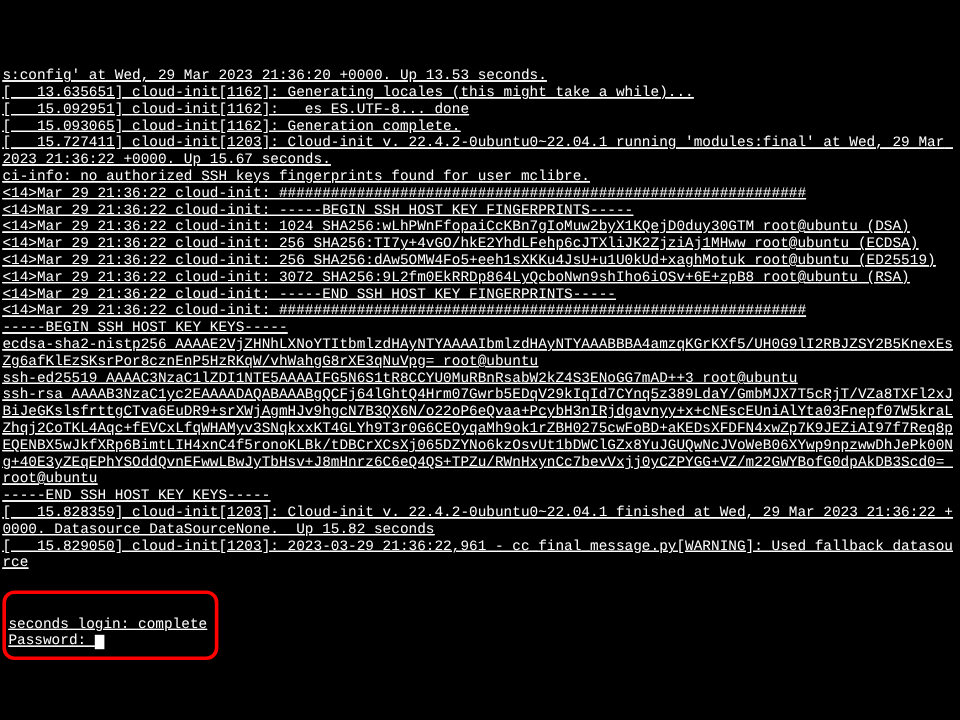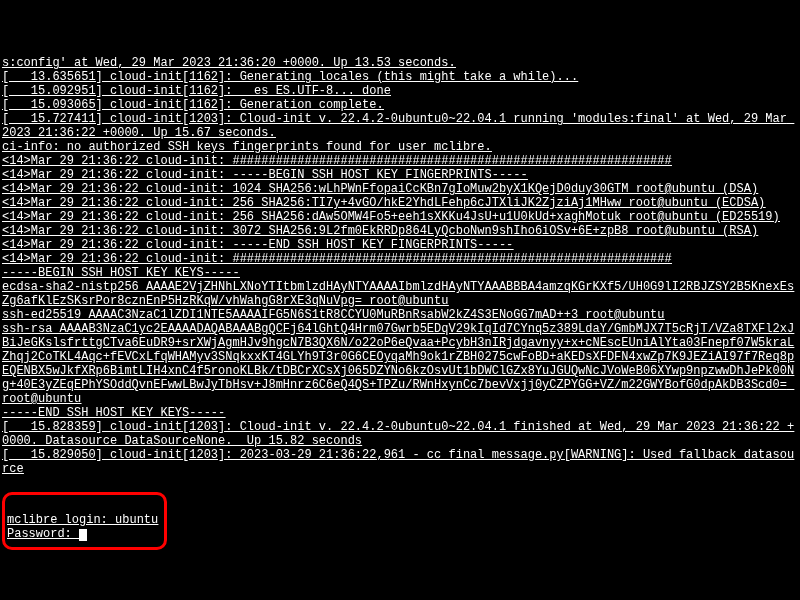--- a/index.html
+++ b/index.html
@@ -32,18 +32,18 @@
     vertical-align: text-bottom;
   }
 </style>
 </head>
 <body>
 
 
 
 <div id="log"><span class="line">s:config' at Wed, 29 Mar 2023 21:36:20 +0000. Up 13.53 seconds.</span><span class="line">[   13.635651] cloud-init[1162]: Generating locales (this might take a while)...</span><span class="line">[   15.092951] cloud-init[1162]:   es_ES.UTF-8... done</span><span class="line">[   15.093065] cloud-init[1162]: Generation complete.</span><span class="line">[   15.727411] cloud-init[1203]: Cloud-init v. 22.4.2-0ubuntu0~22.04.1 running 'modules:final' at Wed, 29 Mar 2023 21:36:22 +0000. Up 15.67 seconds.</span><span class="line">ci-info: no authorized SSH keys fingerprints found for user mclibre.</span><span class="line">&lt;14&gt;Mar 29 21:36:22 cloud-init: #############################################################</span><span class="line">&lt;14&gt;Mar 29 21:36:22 cloud-init: -----BEGIN SSH HOST KEY FINGERPRINTS-----</span><span class="line">&lt;14&gt;Mar 29 21:36:22 cloud-init: 1024 SHA256:wLhPWnFfopaiCcKBn7gIoMuw2byX1KQejD0duy30GTM root@ubuntu (DSA)</span><span class="line">&lt;14&gt;Mar 29 21:36:22 cloud-init: 256 SHA256:TI7y+4vGO/hkE2YhdLFehp6cJTXliJK2ZjziAj1MHww root@ubuntu (ECDSA)</span><span class="line">&lt;14&gt;Mar 29 21:36:22 cloud-init: 256 SHA256:dAw5OMW4Fo5+eeh1sXKKu4JsU+u1U0kUd+xaghMotuk root@ubuntu (ED25519)</span><span class="line">&lt;14&gt;Mar 29 21:36:22 cloud-init: 3072 SHA256:9L2fm0EkRRDp864LyQcboNwn9shIho6iOSv+6E+zpB8 root@ubuntu (RSA)</span><span class="line">&lt;14&gt;Mar 29 21:36:22 cloud-init: -----END SSH HOST KEY FINGERPRINTS-----</span><span class="line">&lt;14&gt;Mar 29 21:36:22 cloud-init: #############################################################</span><span class="line">-----BEGIN SSH HOST KEY KEYS-----</span><span class="line">ecdsa-sha2-nistp256 AAAAE2VjZHNhLXNoYTItbmlzdHAyNTYAAAAIbmlzdHAyNTYAAABBBA4amzqKGrKXf5/UH0G9lI2RBJZSY2B5KnexEsZg6afKlEzSKsrPor8cznEnP5HzRKqW/vhWahgG8rXE3qNuVpg= root@ubuntu</span><span class="line">ssh-ed25519 AAAAC3NzaC1lZDI1NTE5AAAAIFG5N6S1tR8CCYU0MuRBnRsabW2kZ4S3ENoGG7mAD++3 root@ubuntu</span><span class="line">ssh-rsa AAAAB3NzaC1yc2EAAAADAQABAAABgQCFj64lGhtQ4Hrm07Gwrb5EDqV29kIqId7CYnq5z389LdaY/GmbMJX7T5cRjT/VZa8TXFl2xJBiJeGKslsfrttgCTva6EuDR9+srXWjAgmHJv9hgcN7B3QX6N/o22oP6eQvaa+PcybH3nIRjdgavnyy+x+cNEscEUniAlYta03Fnepf07W5kraLZhqj2CoTKL4Aqc+fEVCxLfqWHAMyv3SNqkxxKT4GLYh9T3r0G6CEOyqaMh9ok1rZBH0275cwFoBD+aKEDsXFDFN4xwZp7K9JEZiAI97f7Req8pEQENBX5wJkfXRp6BimtLIH4xnC4f5ronoKLBk/tDBCrXCsXj065DZYNo6kzOsvUt1bDWClGZx8YuJGUQwNcJVoWeB06XYwp9npzwwDhJePk00Ng+40E3yZEqEPhYSOddQvnEFwwLBwJyTbHsv+J8mHnrz6C6eQ4QS+TPZu/RWnHxynCc7bevVxjj0yCZPYGG+VZ/m22GWYBofG0dpAkDB3Scd0= root@ubuntu</span><span class="line">-----END SSH HOST KEY KEYS-----</span><span class="line">[   15.828359] cloud-init[1203]: Cloud-init v. 22.4.2-0ubuntu0~22.04.1 finished at Wed, 29 Mar 2023 21:36:22 +0000. Datasource DataSourceNone.  Up 15.82 seconds</span><span class="line">[   15.829050] cloud-init[1203]: 2023-03-29 21:36:22,961 - cc_final_message.py[WARNING]: Used fallback datasource</span></div>
 <div class="highlight-box">
-<span>mclibre login: </span><span>ubuntu</span>
+<span>seconds login: </span><span>complete</span>
 <span>Password: </span><span></span><span class="cursor"></span>
 </div>
 
 
 
 
 </body></html>

